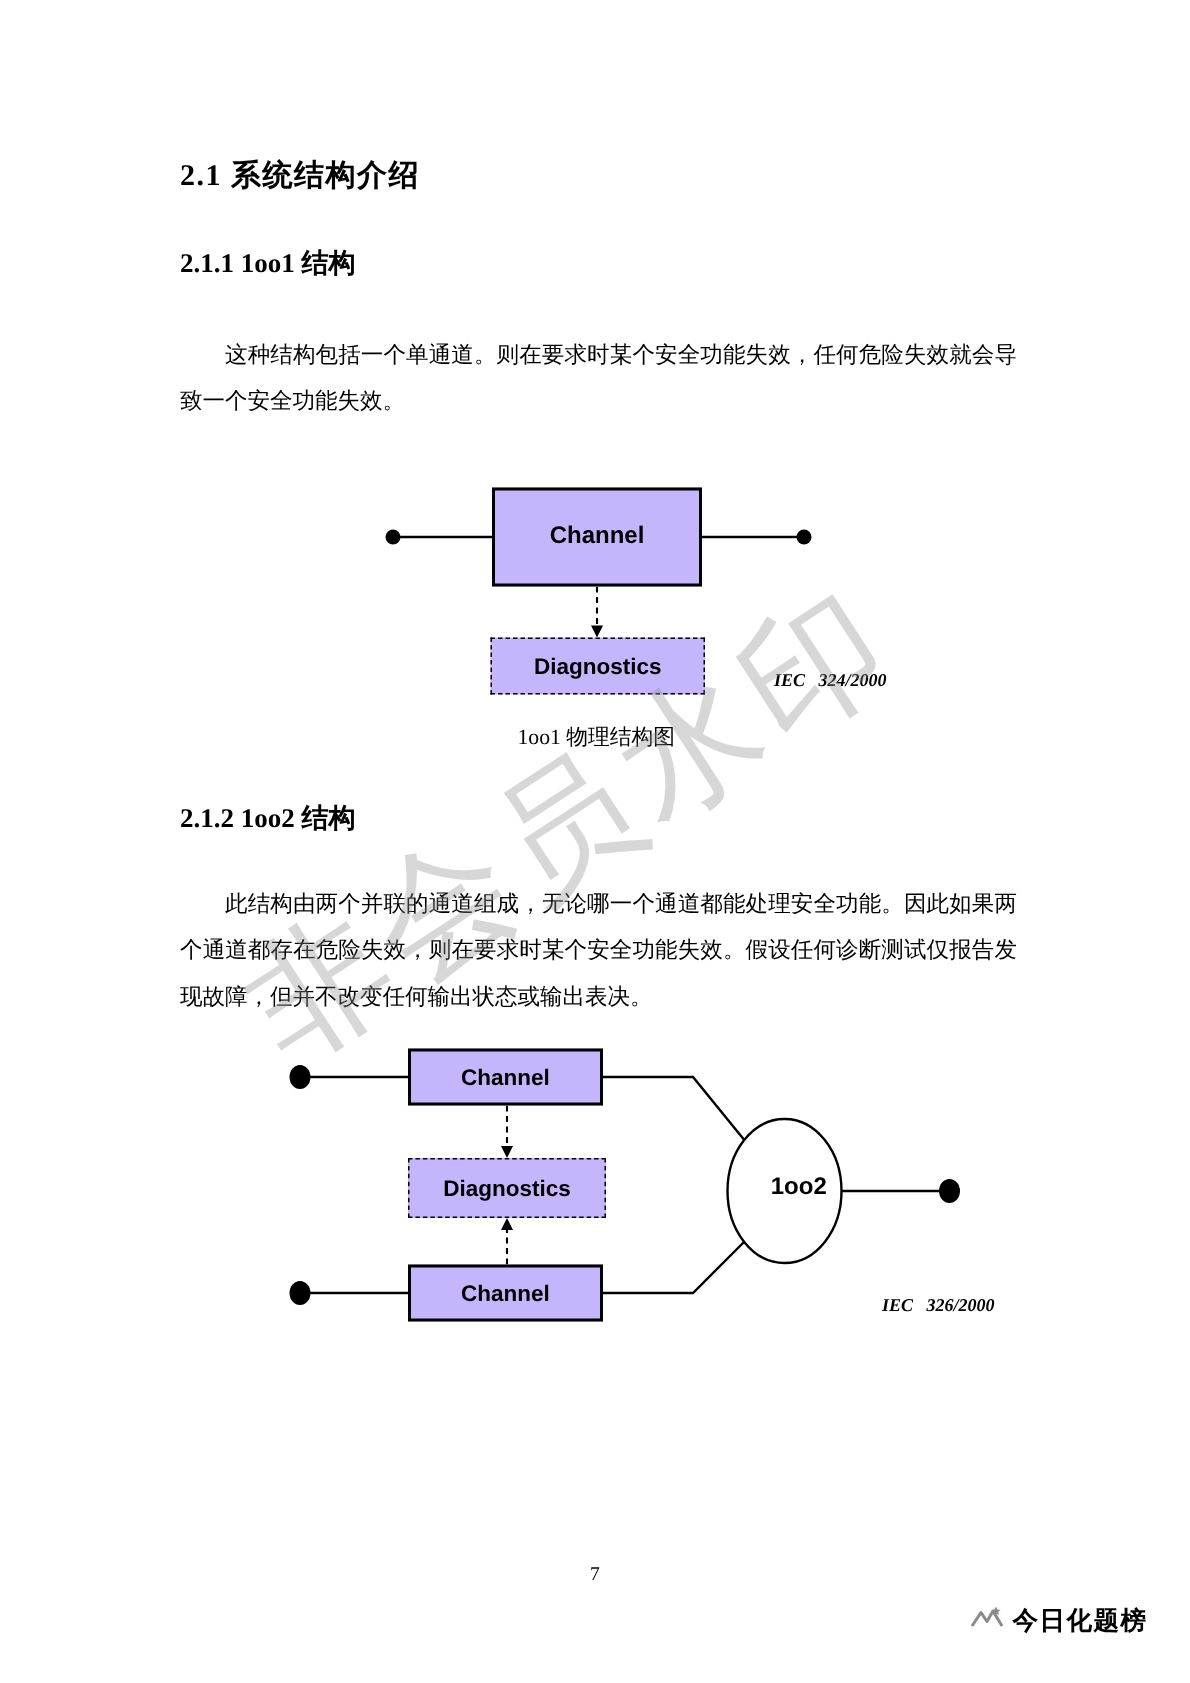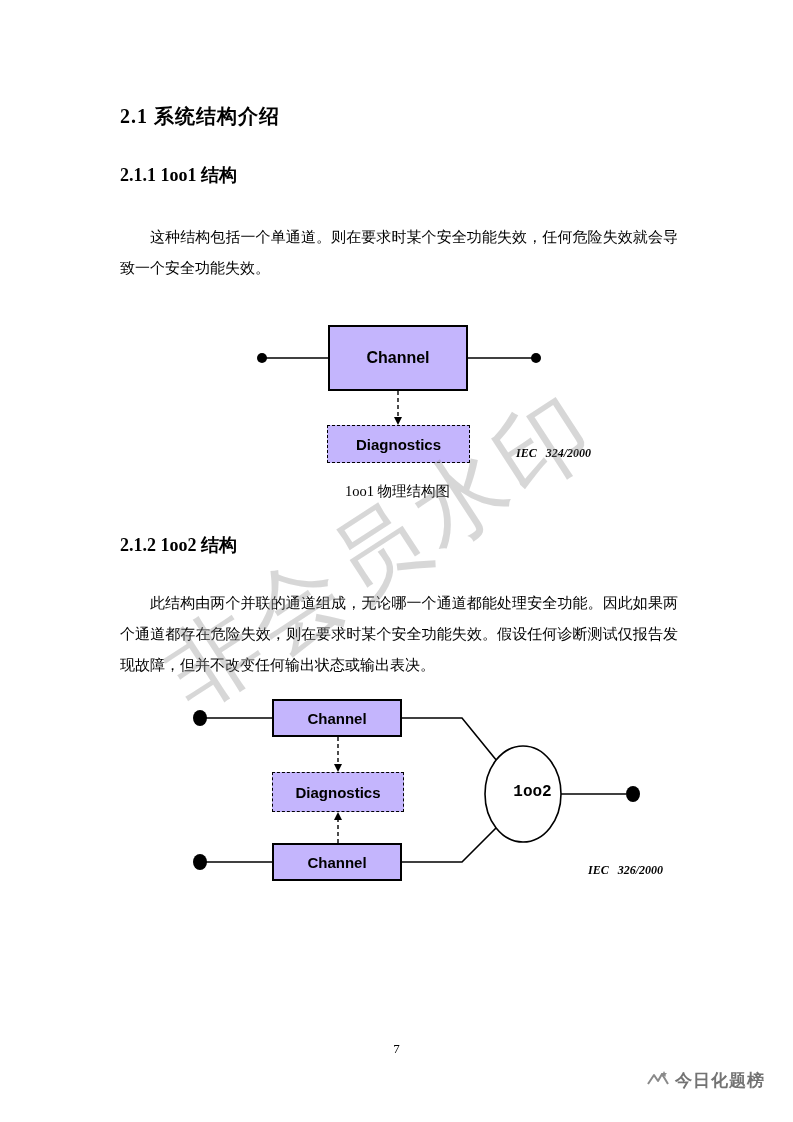--- a/index.html
+++ b/index.html
@@ -35,21 +35,21 @@
   }
   .solidbox { border:2px solid #000; }
   .dashbox  { border:1.6px dashed #000; }
   .f1-channel { left:208px; top:7px;  width:140px; height:66px; font-size:16px; }
   .f1-diag    { left:207px; top:107px; width:143px; height:38px; font-size:15px; }
   .f2-channel-top { left:152px; top:4px;   width:130px; height:38px; font-size:15px; }
   .f2-diag        { left:152px; top:77px;  width:132px; height:40px; font-size:15px; }
   .f2-channel-bot { left:152px; top:148px; width:130px; height:38px; font-size:15px; }
   .f2-voter {
     position:absolute; left:365px; top:88px; width:95px; text-align:center;
-    font-family:Liberation Mono, monospace; font-weight:bold; font-size:16px;
+    font-family:Liberation Sans, sans-serif; font-weight:bold; font-size:16px;
   }
   .iecref {
     position:absolute; font-style:italic; font-size:12px; white-space:pre;
     font-family:"Liberation Serif", serif;
     font-weight:bold;
   }
   .f1-iec { left:396px; top:128px; }
   .f2-iec { left:468px; top:168px; }
 
   .caption {
@@ -71,21 +71,21 @@
     pointer-events:none; white-space:nowrap; z-index:5;
     font-family:"Liberation Sans", sans-serif;
   }
 
   .brand {
     position:absolute; right:28px; top:1068px; height:24px;
     display:flex; align-items:center; gap:5px; color:#8a8a8a;
   }
   .brand-text {
     font-family:Liberation Sans, sans-serif; font-size:17px; font-weight:bold;
-    letter-spacing:1px; color:#737373;
+    letter-spacing:1px; color:#000000;
   }
 </style>
 </head>
 <body>
 
 <div class="page">
 
   <div class="h1">2.1  系统结构介绍</div>
   <div class="h2a">2.1.1 1oo1 结构</div>
 

